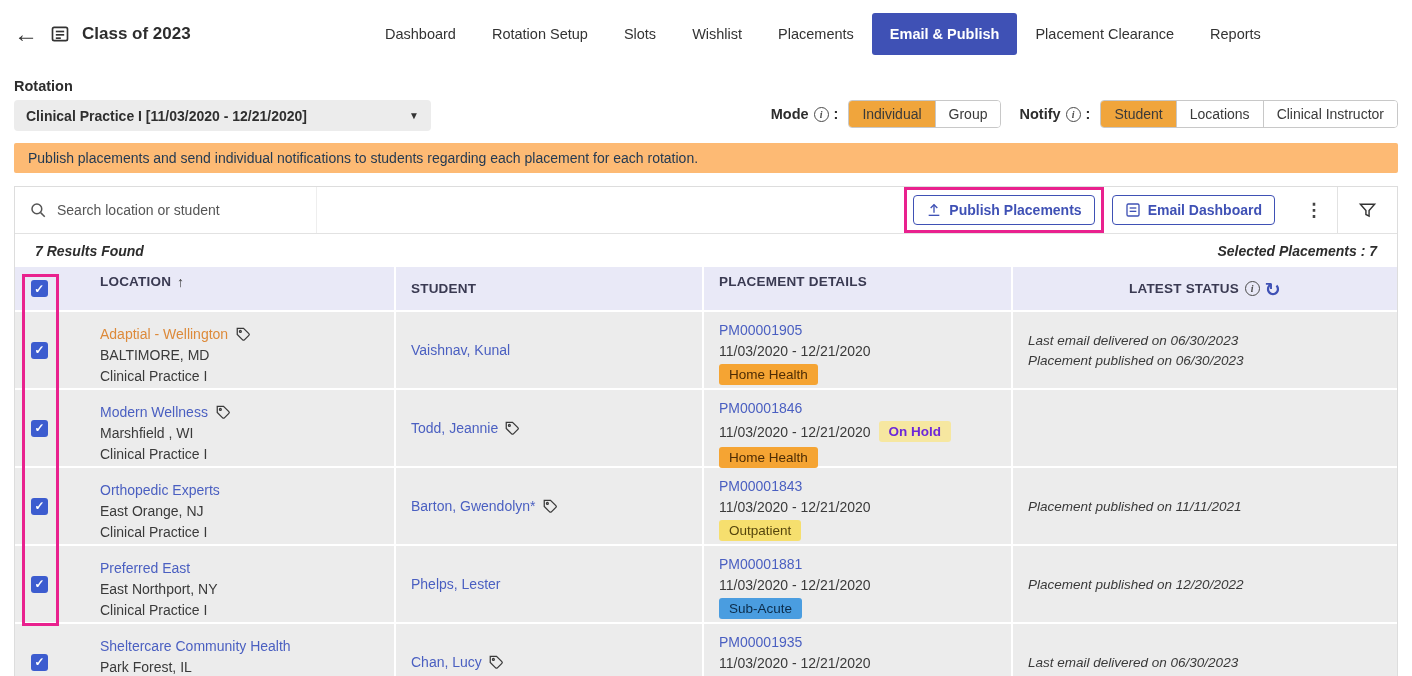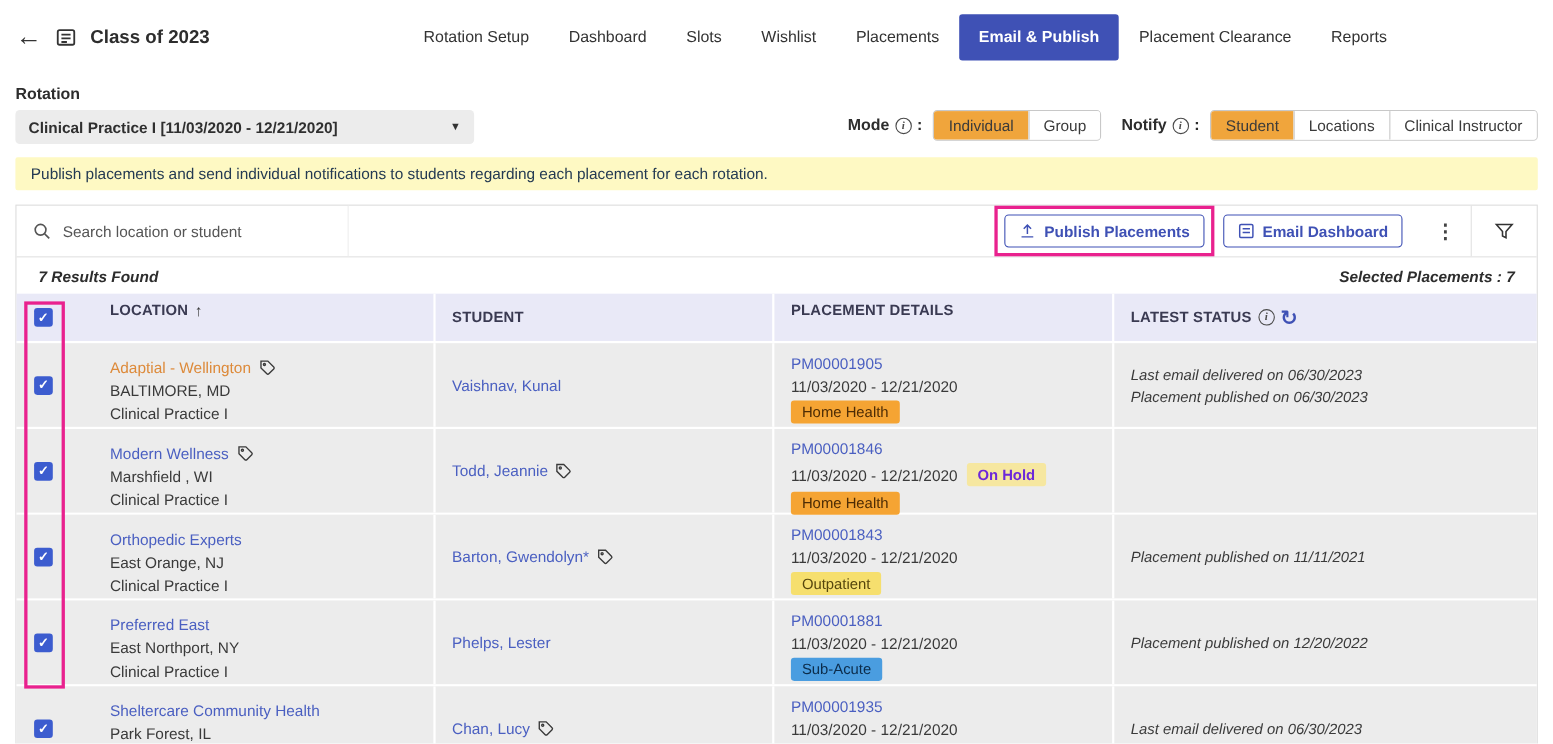--- a/index.html
+++ b/index.html
@@ -37,21 +37,21 @@
     display: inline-flex; align-items: center; justify-content: center;
     font-size: 10px; font-style: italic; font-weight: 700; color: #4a4a4a; font-family: "Liberation Serif", serif;
   }
   .seg { display: flex; border: 1px solid #c8c8c8; border-radius: 4px; overflow: hidden; background: #fff; }
   .seg-opt { padding: 5px 13px; font-size: 14px; color: #3a3a3a; background: #fff; border-left: 1px solid #c8c8c8; cursor: pointer; white-space: nowrap; }
   .seg-opt:first-child { border-left: none; }
   .seg-opt.selected { background: #f0a53c; border-color: #f0a53c; }
 
   
   .banner {
-    margin: 12px 14px 0 14px; height: 30px; background: #fef9c3; border-radius: 2px;
+    margin: 12px 14px 0 14px; height: 30px; background: #fdba74; border-radius: 2px;
     display: flex; align-items: center; padding: 0 14px; color: #243a52; font-size: 14px;
   }
 
   
   .panel { margin: 13px 14px 0 14px; border: 1px solid #ddd; background: #fff; }
 
   .toolbar { height: 47px; display: flex; align-items: center; border-bottom: 1px solid #e2e2e2; }
   .search-box { width: 302px; height: 100%; display: flex; align-items: center; gap: 10px; padding: 0 14px; border-right: 1px solid #eee; }
   .search-box input { border: none; outline: none; background: transparent; font-size: 14px; color: #333; width: 220px; font-family: "Liberation Sans", sans-serif; }
   .search-box input::placeholder { color: #555; }
@@ -78,21 +78,21 @@
   .thead { background: #e9e9f7; height: 45px; border-bottom: 2px solid #fff; }
   .drow { background: #ececec; height: 78px; border-bottom: 2px solid #fff; }
   .cell { flex: none; }
   .c-check { width: 70px; display: flex; align-items: center; padding-left: 16px; }
   .c-loc { width: 311px; border-right: 2px solid #fff; padding: 12px 15px; line-height: 21px; }
   .c-stu { width: 308px; border-right: 2px solid #fff; display: flex; align-items: center; gap: 7px; padding: 0 15px; }
   .c-pla { width: 309px; border-right: 2px solid #fff; padding: 10px 15px; display: flex; flex-direction: column; gap: 5px; align-items: flex-start; }
   .c-sta { flex: 1; display: flex; flex-direction: column; justify-content: center; gap: 5px; padding: 0 15px; }
   .thead .cell { display: flex; align-items: center; font-weight: 700; font-size: 13.5px; color: #3a3a52; letter-spacing: 0.2px; }
   .thead .c-loc, .thead .c-pla { flex-direction: row; gap: 6px; padding-top: 0; padding-bottom: 14px; line-height: normal; }
-  .thead .c-sta { flex-direction: row; justify-content: flex-start; }
+  .thead .c-sta { flex-direction: row; justify-content: center; }
   .hdr-left { display: flex; align-items: center; gap: 6px; }
   .sort-arrow { font-weight: 700; color: #3a3a3a; font-size: 14px; }
   .refresh { font-size: 19px; color: #3f51b5; cursor: pointer; font-family: "DejaVu Sans", sans-serif; }
 
   .checkbox {
     width: 17px; height: 17px; background: #3c5ccf; border-radius: 3px;
     display: flex; align-items: center; justify-content: center;
     color: #fff; font-size: 12px; font-weight: 700; cursor: pointer;
   }
   .link { color: #4a5fc1; cursor: pointer; }
@@ -122,22 +122,22 @@
       <svg width="20" height="20" viewBox="0 0 24 24" fill="none" stroke="#333" stroke-width="2">
           <rect x="3" y="4" width="18" height="16" rx="2"></rect>
           <line x1="7" y1="9" x2="17" y2="9"></line>
           <line x1="7" y1="13" x2="17" y2="13"></line>
           <line x1="7" y1="17" x2="13" y2="17"></line>
         </svg>
     </span>
     <span class="page-title">Class of 2023</span>
   </div>
   <div class="tabs">
+    <div class="tab">Dashboard</div>
     <div class="tab">Rotation Setup</div>
-    <div class="tab">Dashboard</div>
     <div class="tab">Slots</div>
     <div class="tab">Wishlist</div>
     <div class="tab">Placements</div>
     <div class="tab active">Email &amp; Publish</div>
     <div class="tab">Placement Clearance</div>
     <div class="tab">Reports</div>
   </div>
 </div>
 
 <div class="controls-row">

